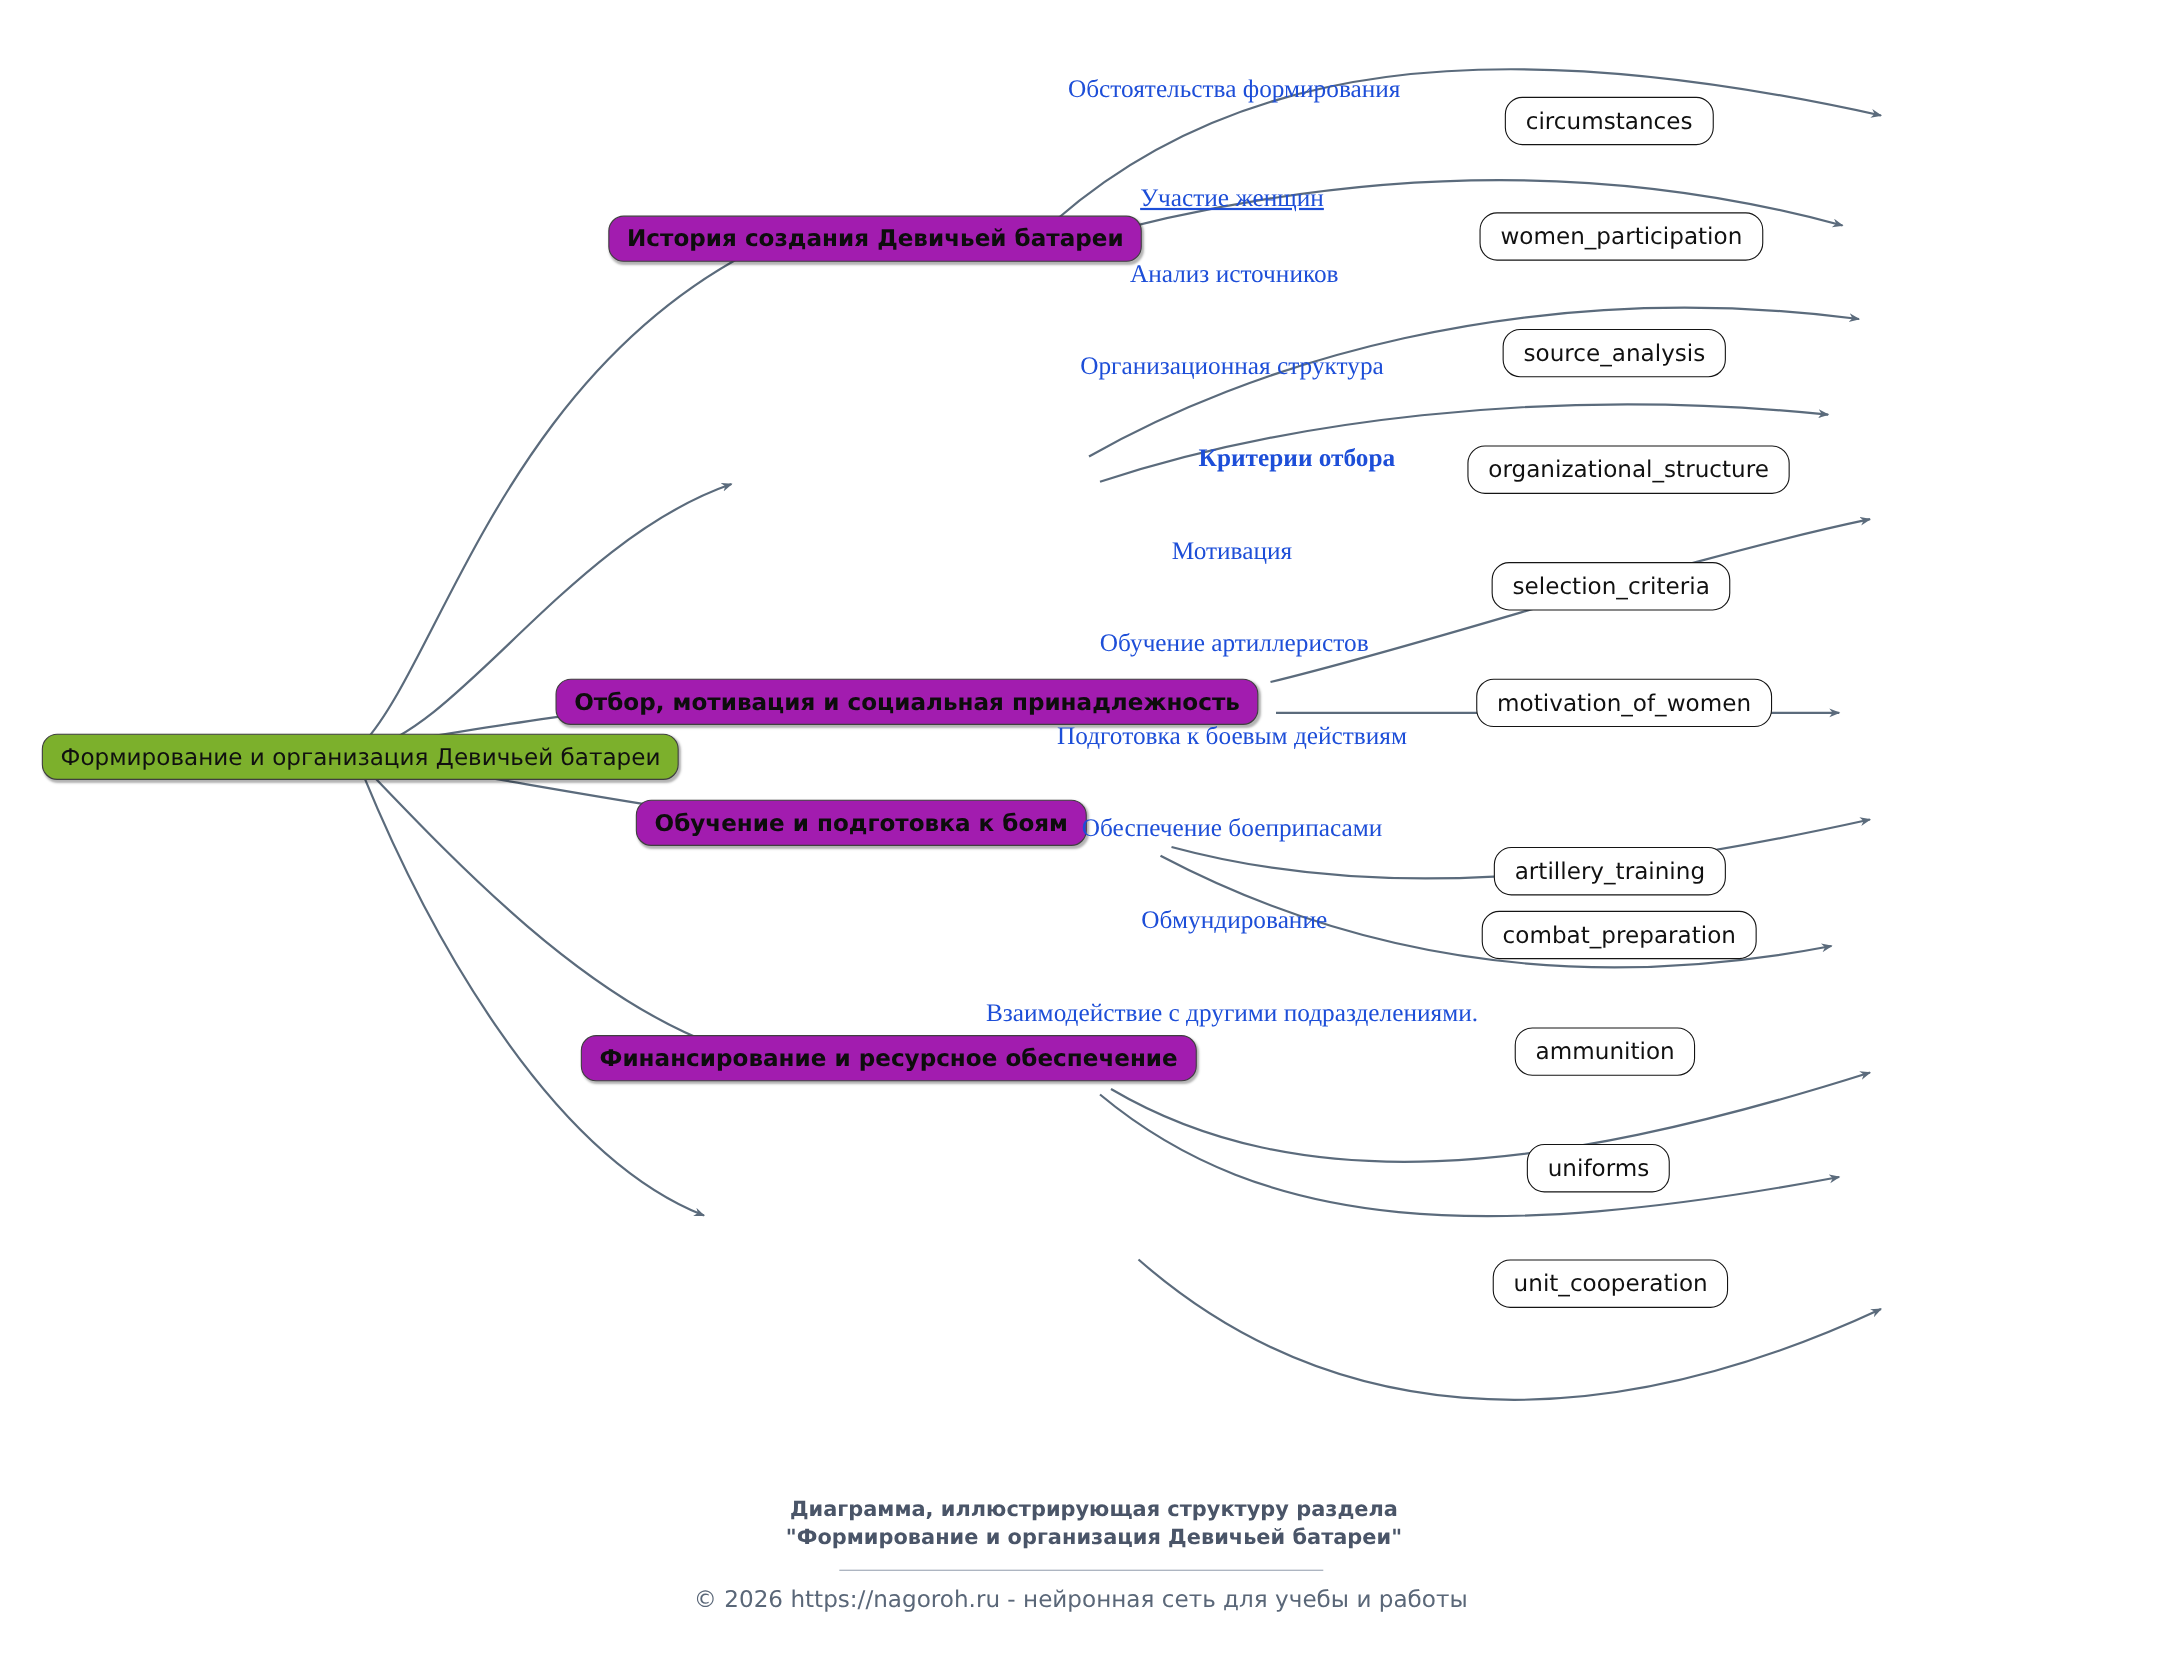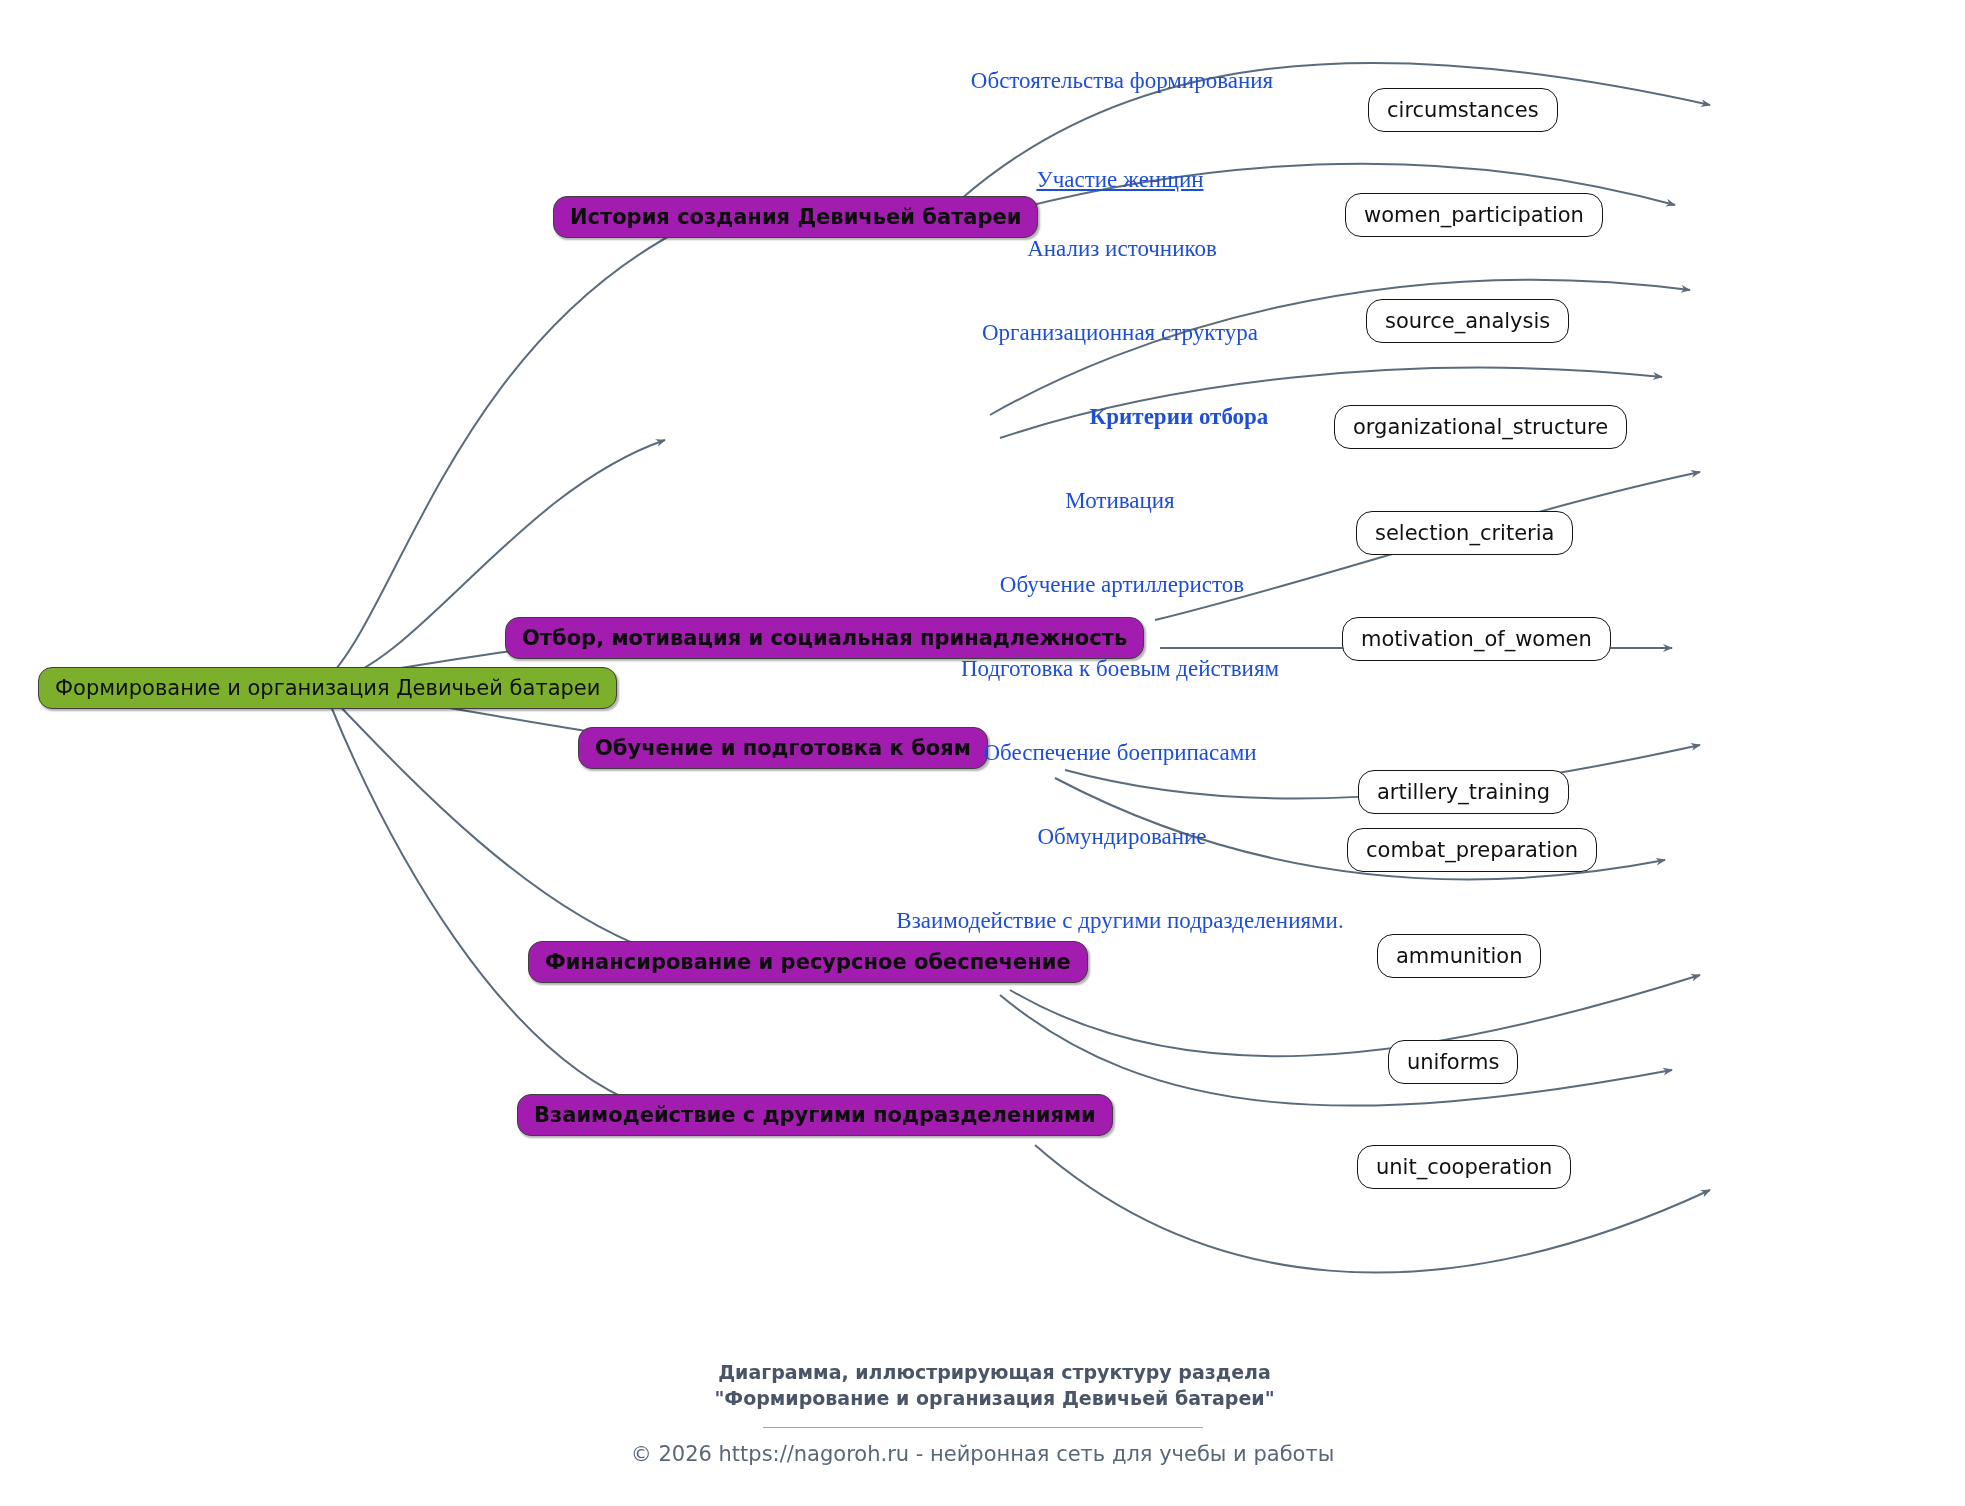--- a/index.html
+++ b/index.html
@@ -139,21 +139,20 @@
 
   <div class="node node-branch" style="left:553px; top:196px;">История создания Девичьей батареи</div>
 
 
   <div class="node node-branch" style="left:505px; top:617px;">Отбор, мотивация и социальная принадлежность</div>
 
   <div class="node node-branch" style="left:578px; top:727px;">Обучение и подготовка к боям</div>
 
   <div class="node node-branch" style="left:528px; top:941px;">Финансирование и ресурсное обеспечение</div>
 
-  <div class="node node-branch" style="left:517px; top:1094px;">Взаимодействие с другими подразделениями</div>
 
   <div class="node node-leaf" style="left:1368px; top:88px;">circumstances</div>
 
   <div class="node node-leaf" style="left:1345px; top:193px;">women_participation</div>
 
   <div class="node node-leaf" style="left:1366px; top:299px;">source_analysis</div>
 
   <div class="node node-leaf" style="left:1334px; top:405px;">organizational_structure</div>
 
   <div class="node node-leaf" style="left:1356px; top:511px;">selection_criteria</div>

